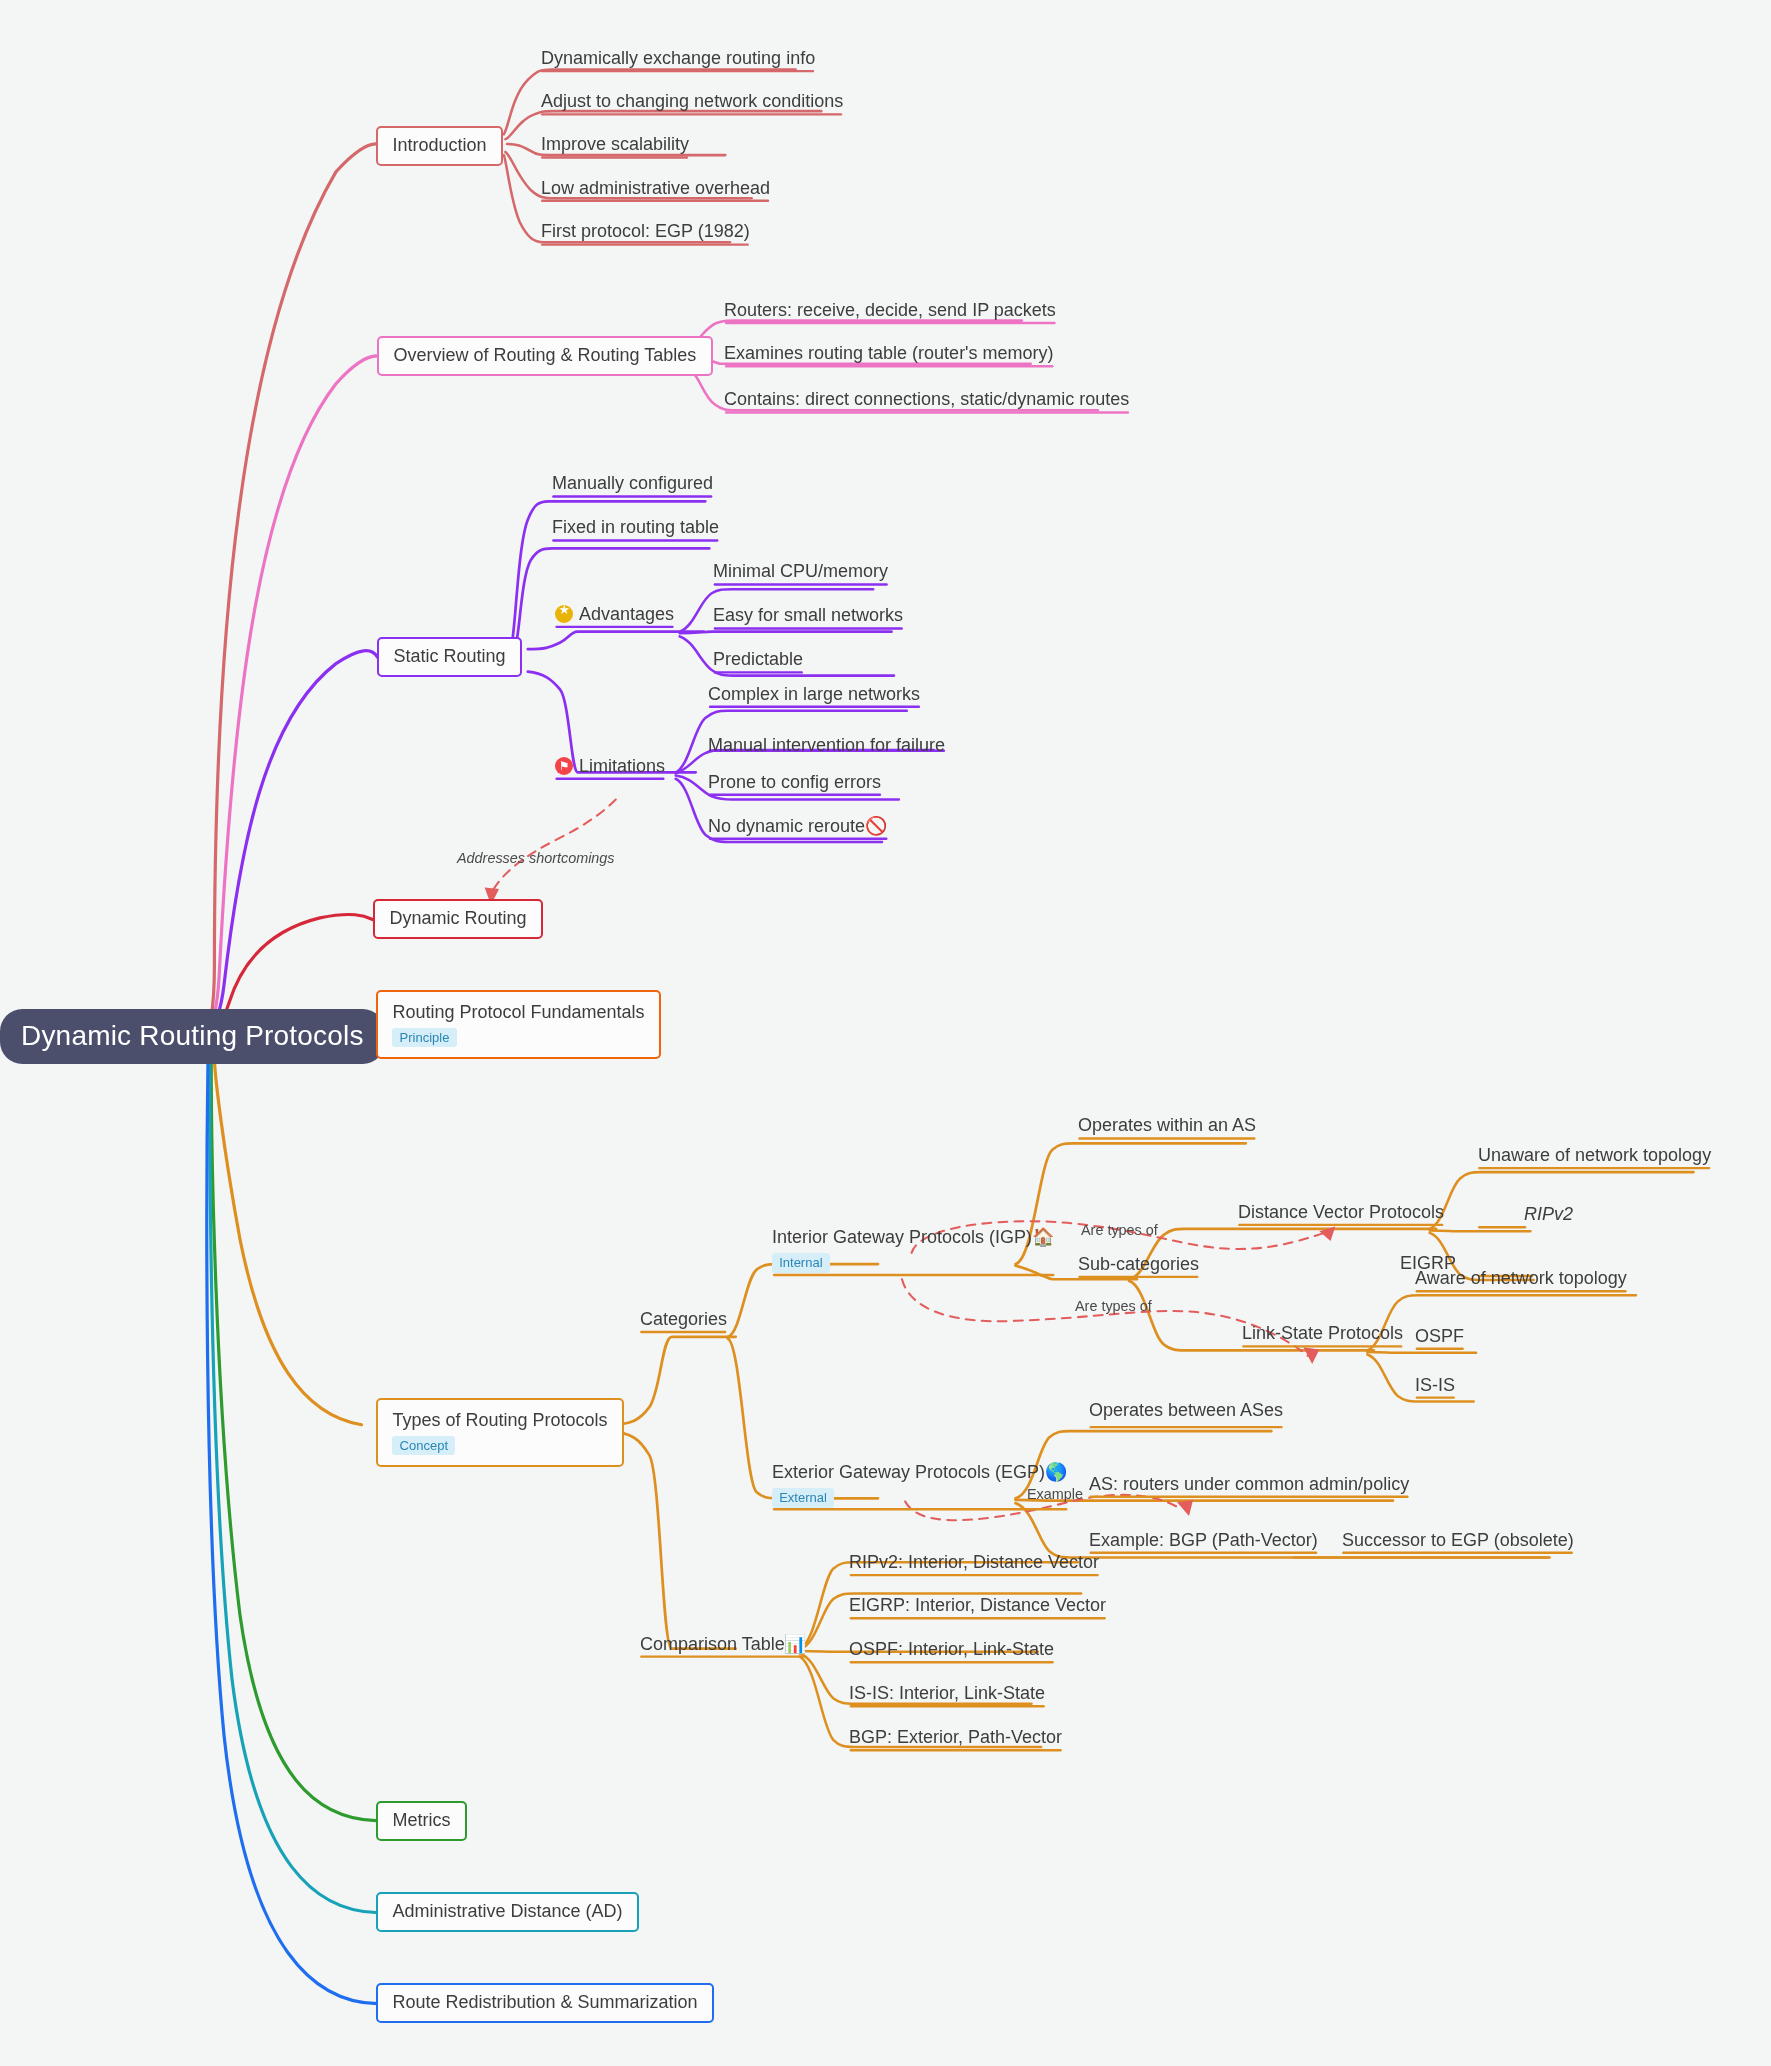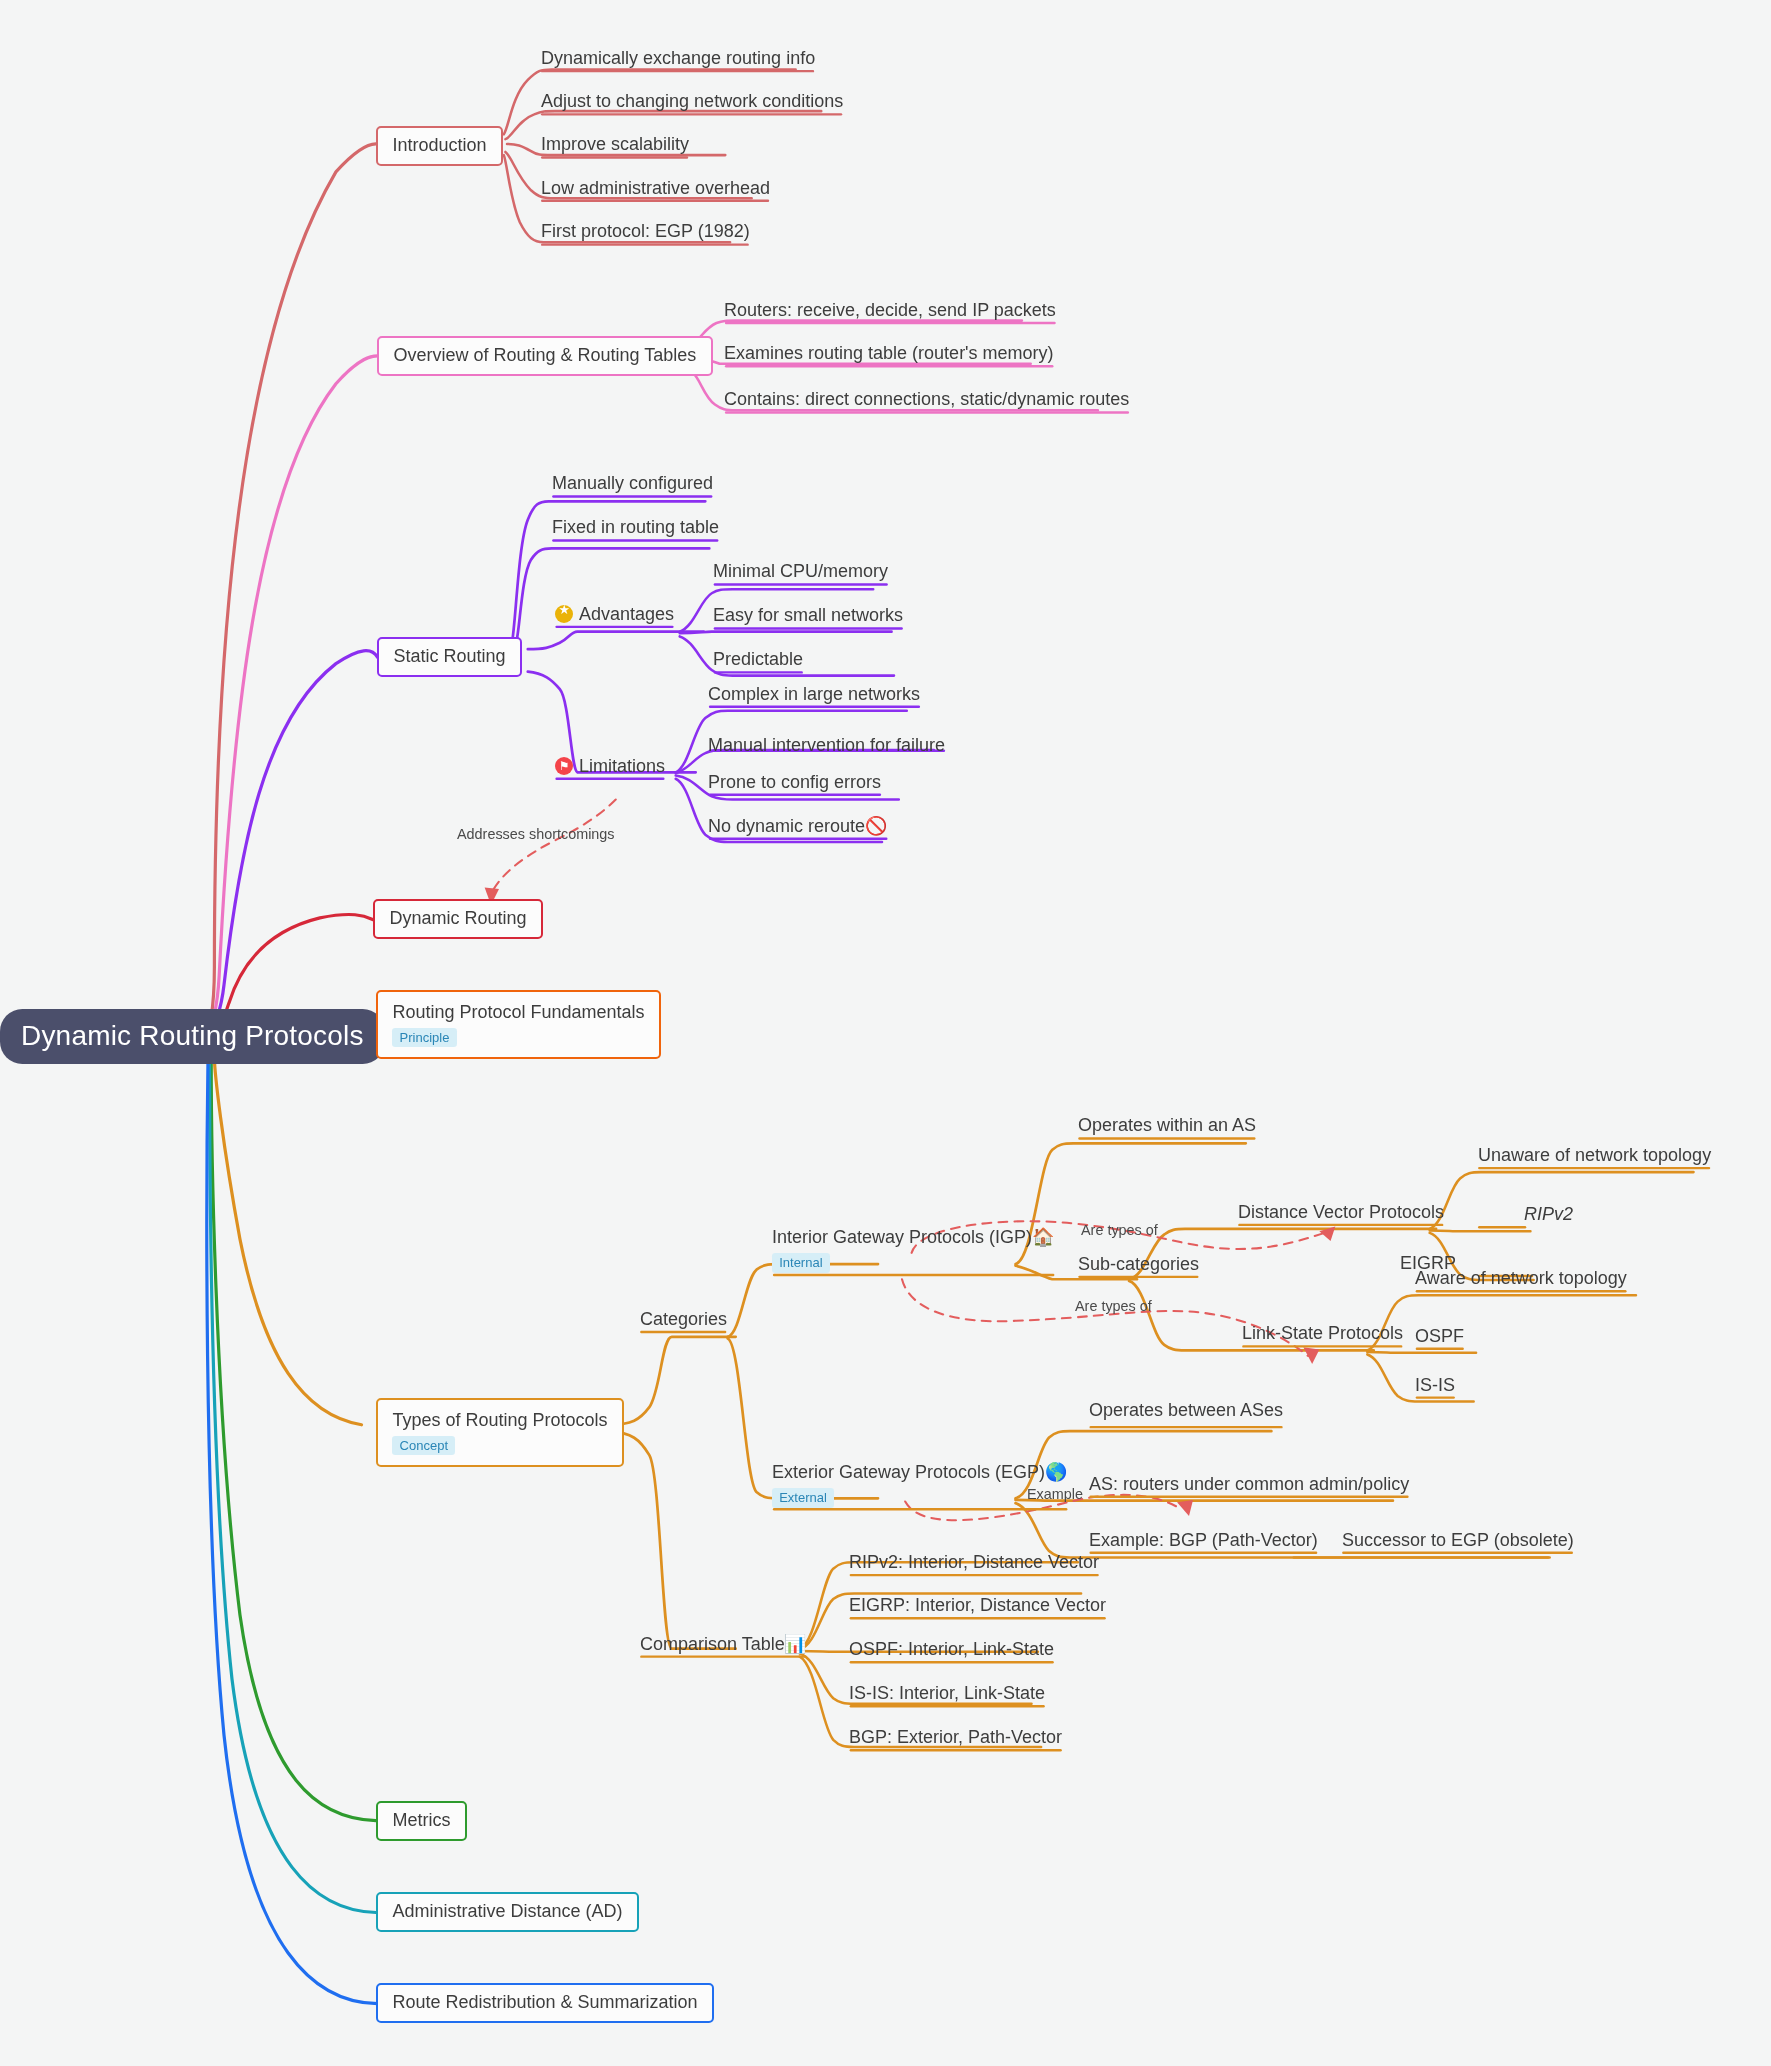--- a/index.html
+++ b/index.html
@@ -259,21 +259,21 @@
   <div class="node leaf-node" style="left:713px;top:649px;">Predictable</div>
 
   <div class="node leaf-node" style="left:555px;top:756px;">
     <span class="ico-circle ico-flag"></span><span>Limitations</span>
   </div>
   <div class="node leaf-node" style="left:708px;top:684px;text-align:right;">Complex in large networks</div>
   <div class="node leaf-node" style="left:708px;top:728px;margin-top:7px;">Manual intervention for failure</div>
   <div class="node leaf-node" style="left:708px;top:772px;">Prone to config errors</div>
   <div class="node leaf-node" style="left:708px;top:816px;">No dynamic reroute🚫</div>
 
-  <div class="rel-label" style="left:457px;top:826px;">Addresses shortcomings</div>
+  <div class="rel-label" style="left:457px;top:850px;font-style:italic;">Addresses shortcomings</div>
 
   <div class="node box-node" style="left:373px;top:899px;border-color:#d62839;">
     <span>Dynamic Routing</span>
   </div>
 
   <div class="node box-node tall" style="left:376px;top:990px;border-color:#f0640c;">
     <div>Routing Protocol Fundamentals</div>
     <span class="badge">Principle</span>
   </div>
 

